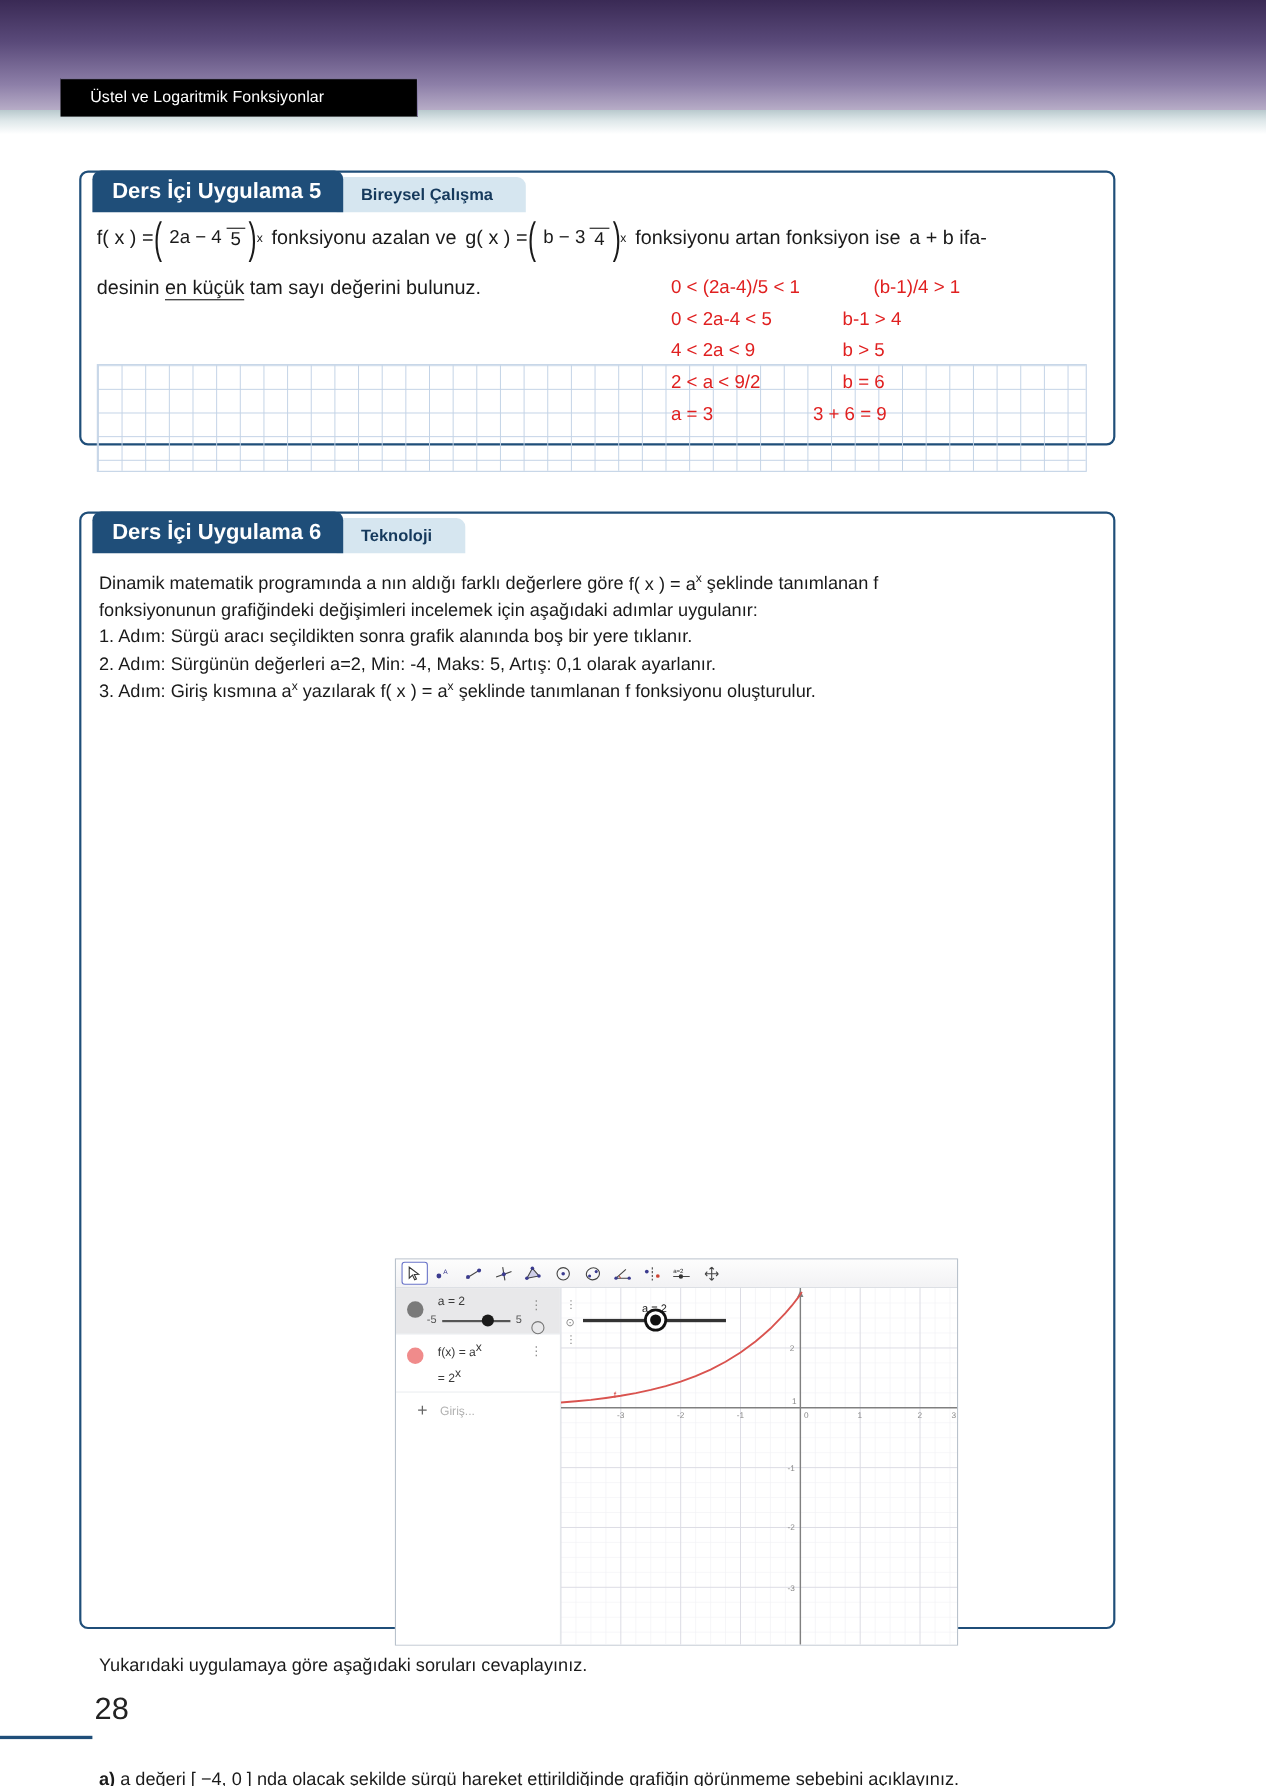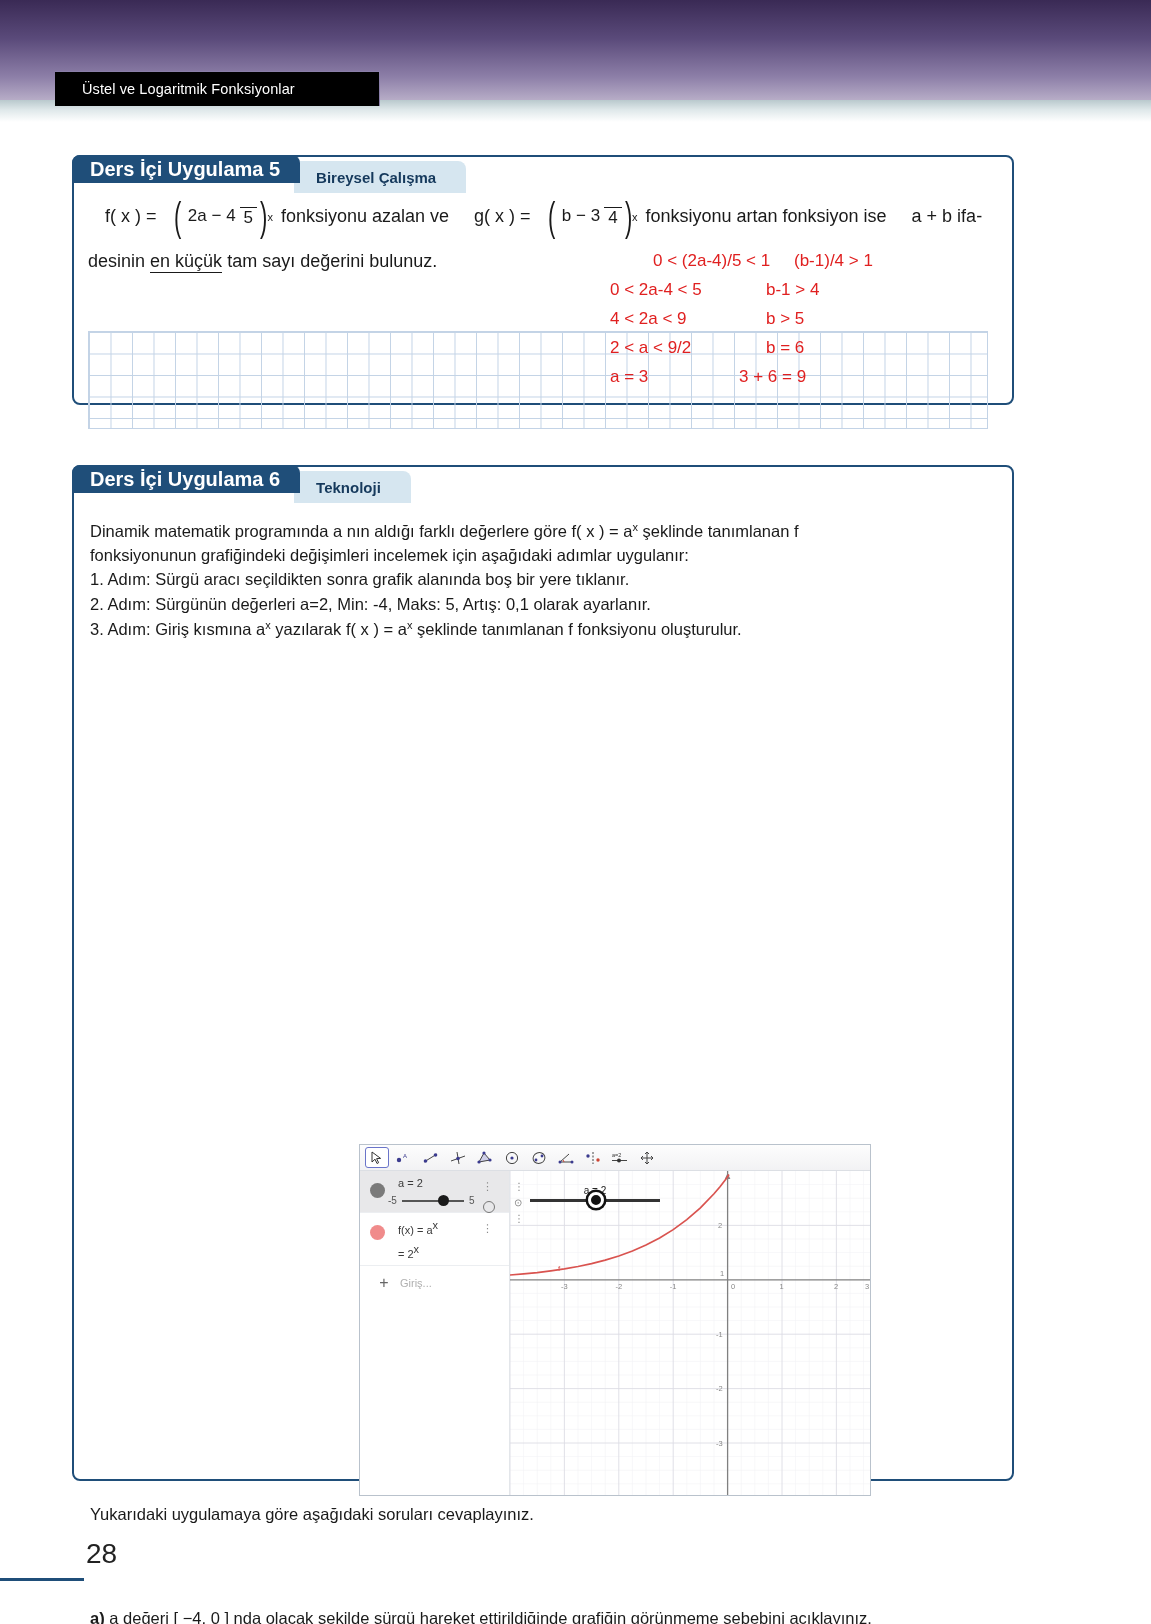--- a/index.html
+++ b/index.html
@@ -37,25 +37,25 @@
   .exercise {
     position: absolute;
     border: 2px solid #1f4e79;
     border-radius: 8px;
     background: #ffffff;
   }
   .ex-header { position: absolute; left: -2px; top: -2px; display: flex; }
   .ex-tag {
     background: #1f4e79;
     border-radius: 8px 8px 0 0;
-    height: 28px;
+    height: 38px;
     padding: 0 20px 0 18px;
     display: flex; align-items: center;
     color: #ffffff; font-size: 20px; font-weight: bold;
-    position: relative; z-index: 3;
+    position: relative; z-index: 3; margin-left: 12px;
   }
   .ex-subtag {
     background: #d6e6f0;
     border-radius: 0 8px 0 0;
     height: 32px;
     margin-top: 6px;
     margin-left: -6px;
     padding: 0 30px 0 22px;
     display: flex; align-items: center;
     color: #15395c; font-size: 15px; font-weight: bold;
@@ -65,21 +65,21 @@
   
   #box1 { left: 72px; top: 155px; width: 942px; height: 250px; }
   .b1-body { position: absolute; left: 0; top: 42px; width: 100%; }
 
   .mathline {
     font-size: 18px;
     display: flex; align-items: center; flex-wrap: wrap;
     line-height: 1.1;
     padding-left: 14px;
   }
-  .mathline span.txt { margin: 0 17px; }
+  .mathline span.txt { margin: 0 0; }
   .frac {
     display: inline-flex; flex-direction: row; align-items: center;
     vertical-align: middle; margin: 0 3px; font-size: 17px;
   }
   .frac .num { padding: 0 4px 1px 4px; }
   .frac .den { padding: 1px 4px 0 4px; border-top: 1.6px solid #1a1a1a; }
   .paren {
     font-size: 40px; font-weight: 300; line-height: .9;
     transform: scaleX(.55); display: inline-block; margin: 0 -3px;
   }
@@ -221,21 +221,21 @@
       </div>
 
       <div class="line2">
         <span>desinin</span>
         <span class="u-underline">en küçük</span>
         <span>tam sayı değerini bulunuz.</span>
       </div>
 
       <div class="gridpaper"></div>
 
-      <div class="redsol" style="left:536px; top:52px;margin-left:43px;">0 &lt; (2a-4)/5 &lt; 1</div>
+      <div class="redsol" style="left:536px; top:52px;">0 &lt; (2a-4)/5 &lt; 1</div>
       <div class="redsol" style="left:720px; top:52px;">(b-1)/4 &gt; 1</div>
       <div class="redsol" style="left:536px; top:81px;">0 &lt; 2a-4 &lt; 5</div>
       <div class="redsol" style="left:692px; top:81px;">b-1 &gt; 4</div>
       <div class="redsol" style="left:536px; top:110px;">4 &lt; 2a &lt; 9</div>
       <div class="redsol" style="left:692px; top:110px;">b &gt; 5</div>
       <div class="redsol" style="left:536px; top:139px;">2 &lt; a &lt; 9/2</div>
       <div class="redsol" style="left:692px; top:139px;">b = 6</div>
       <div class="redsol" style="left:536px; top:168px;">a = 3</div>
       <div class="redsol" style="left:665px; top:168px;">3 + 6 = 9</div>
     </div>

